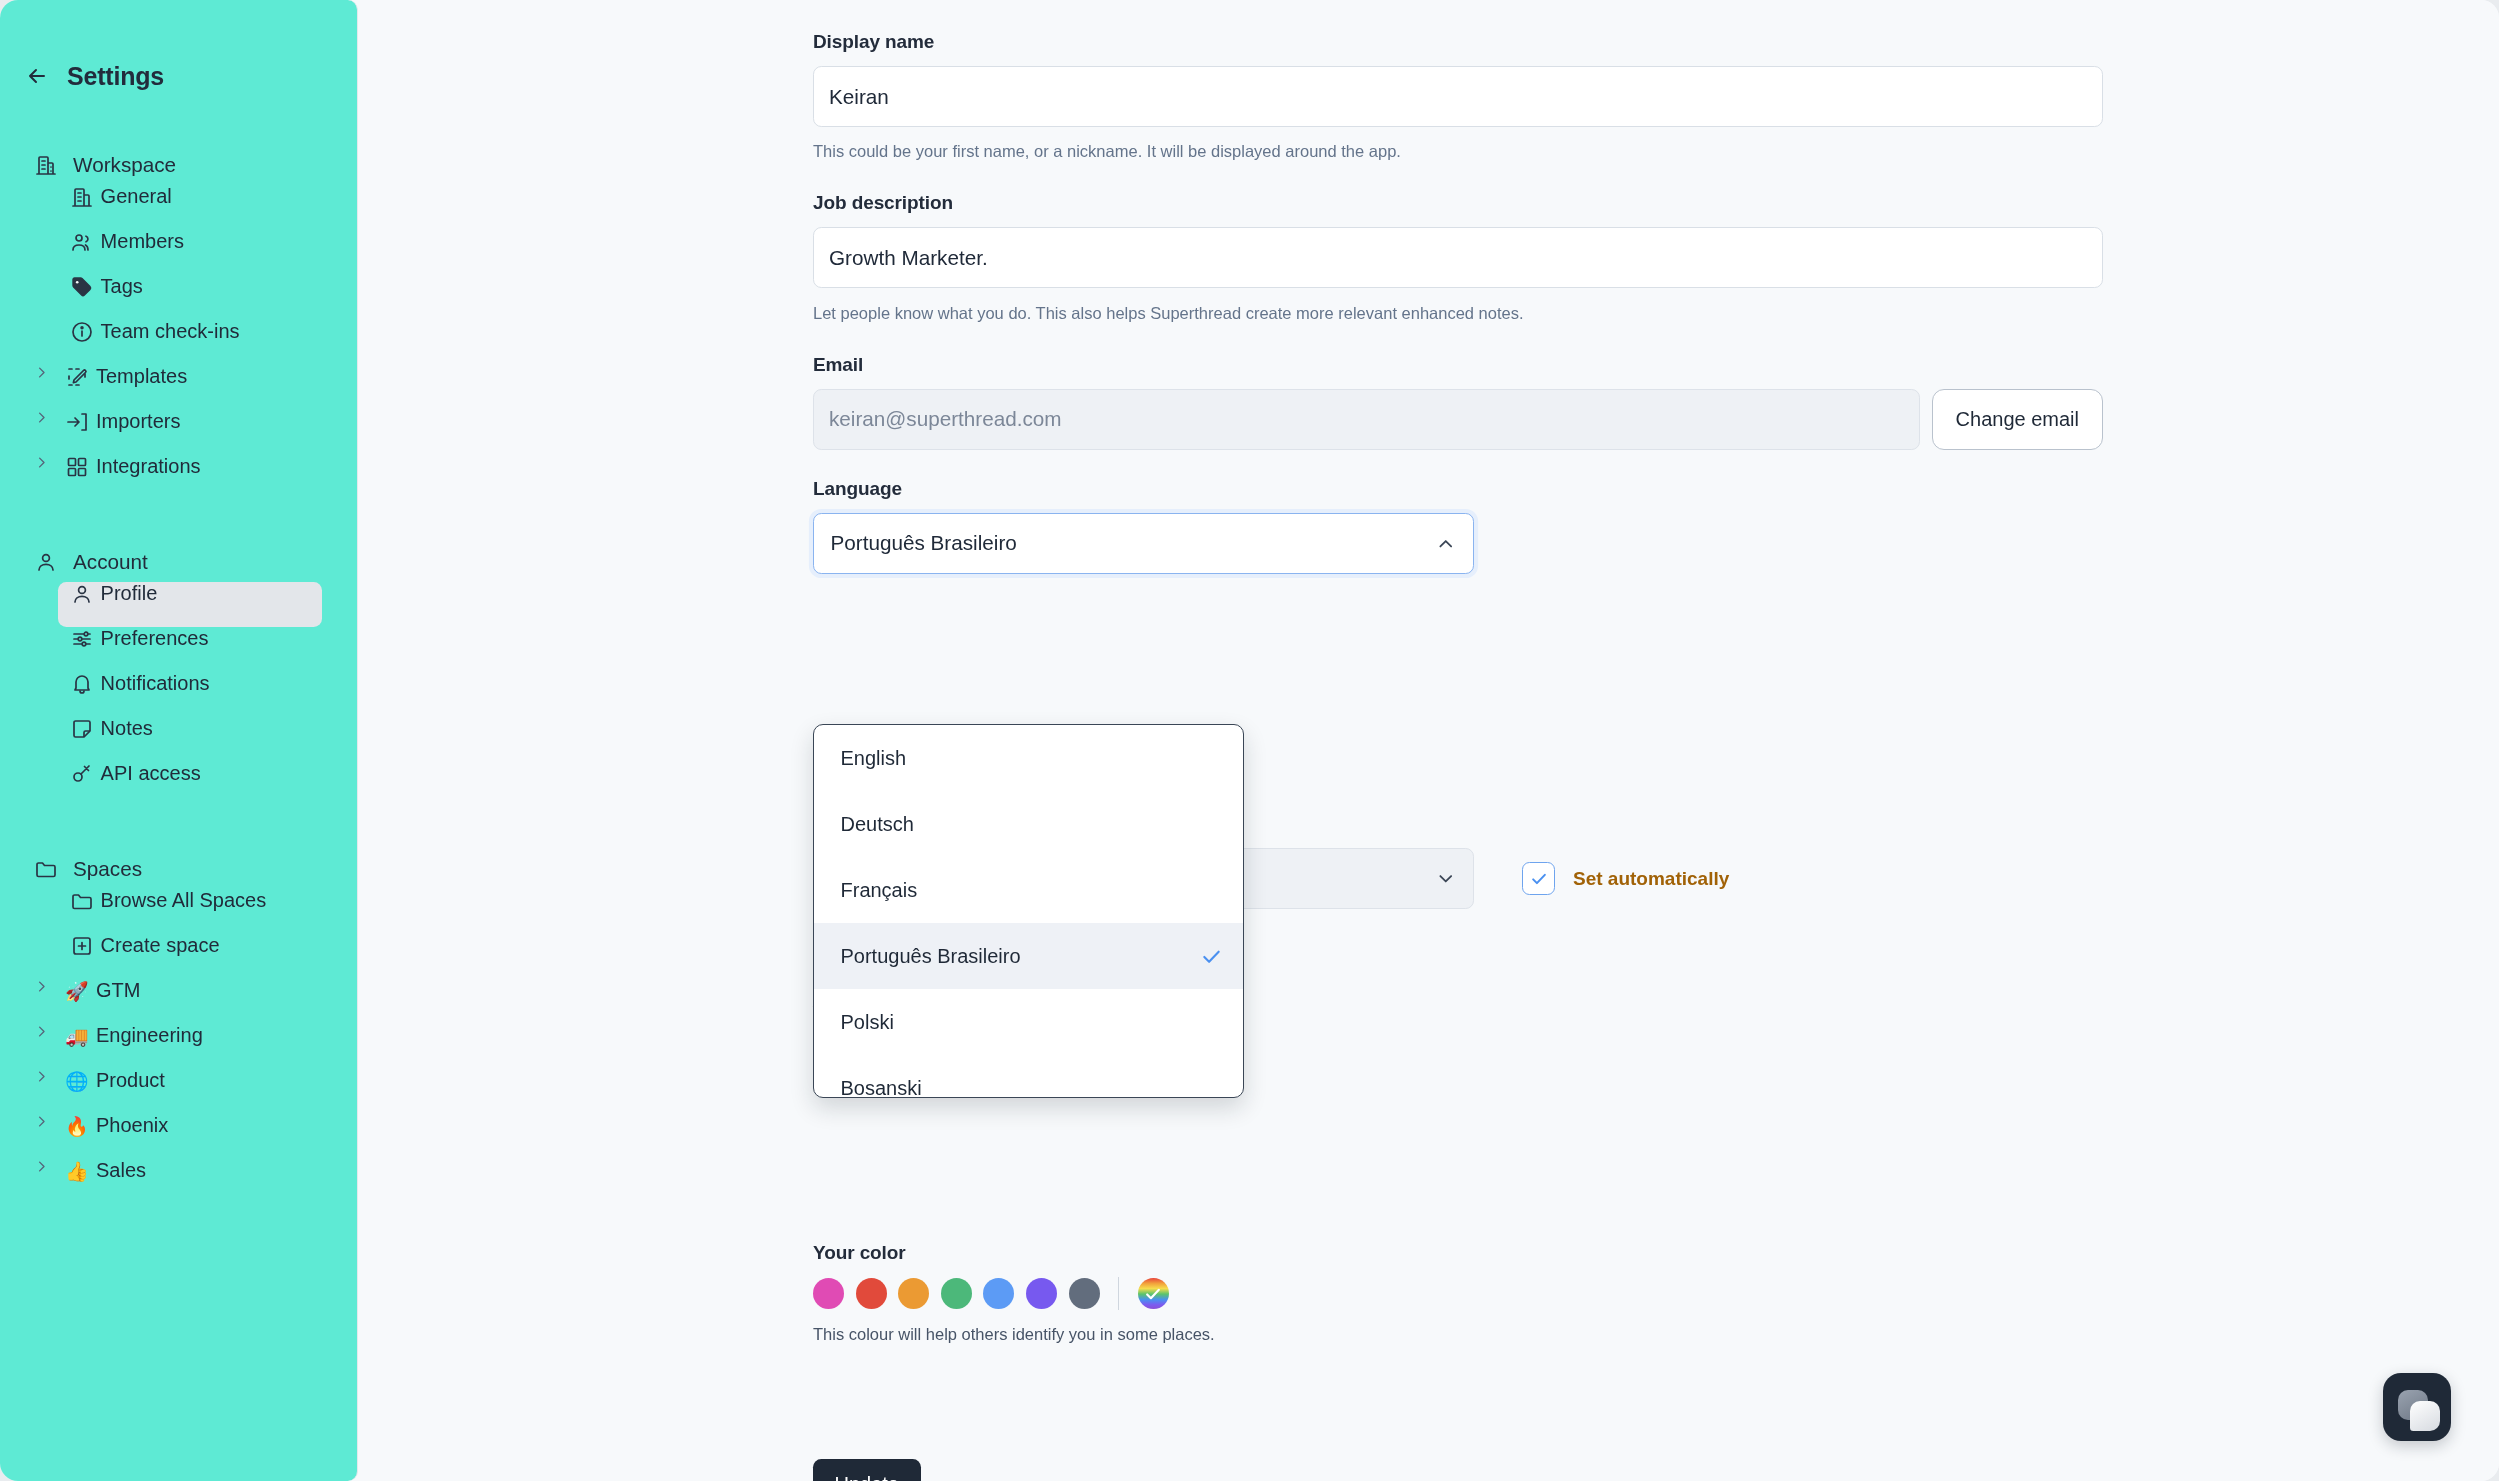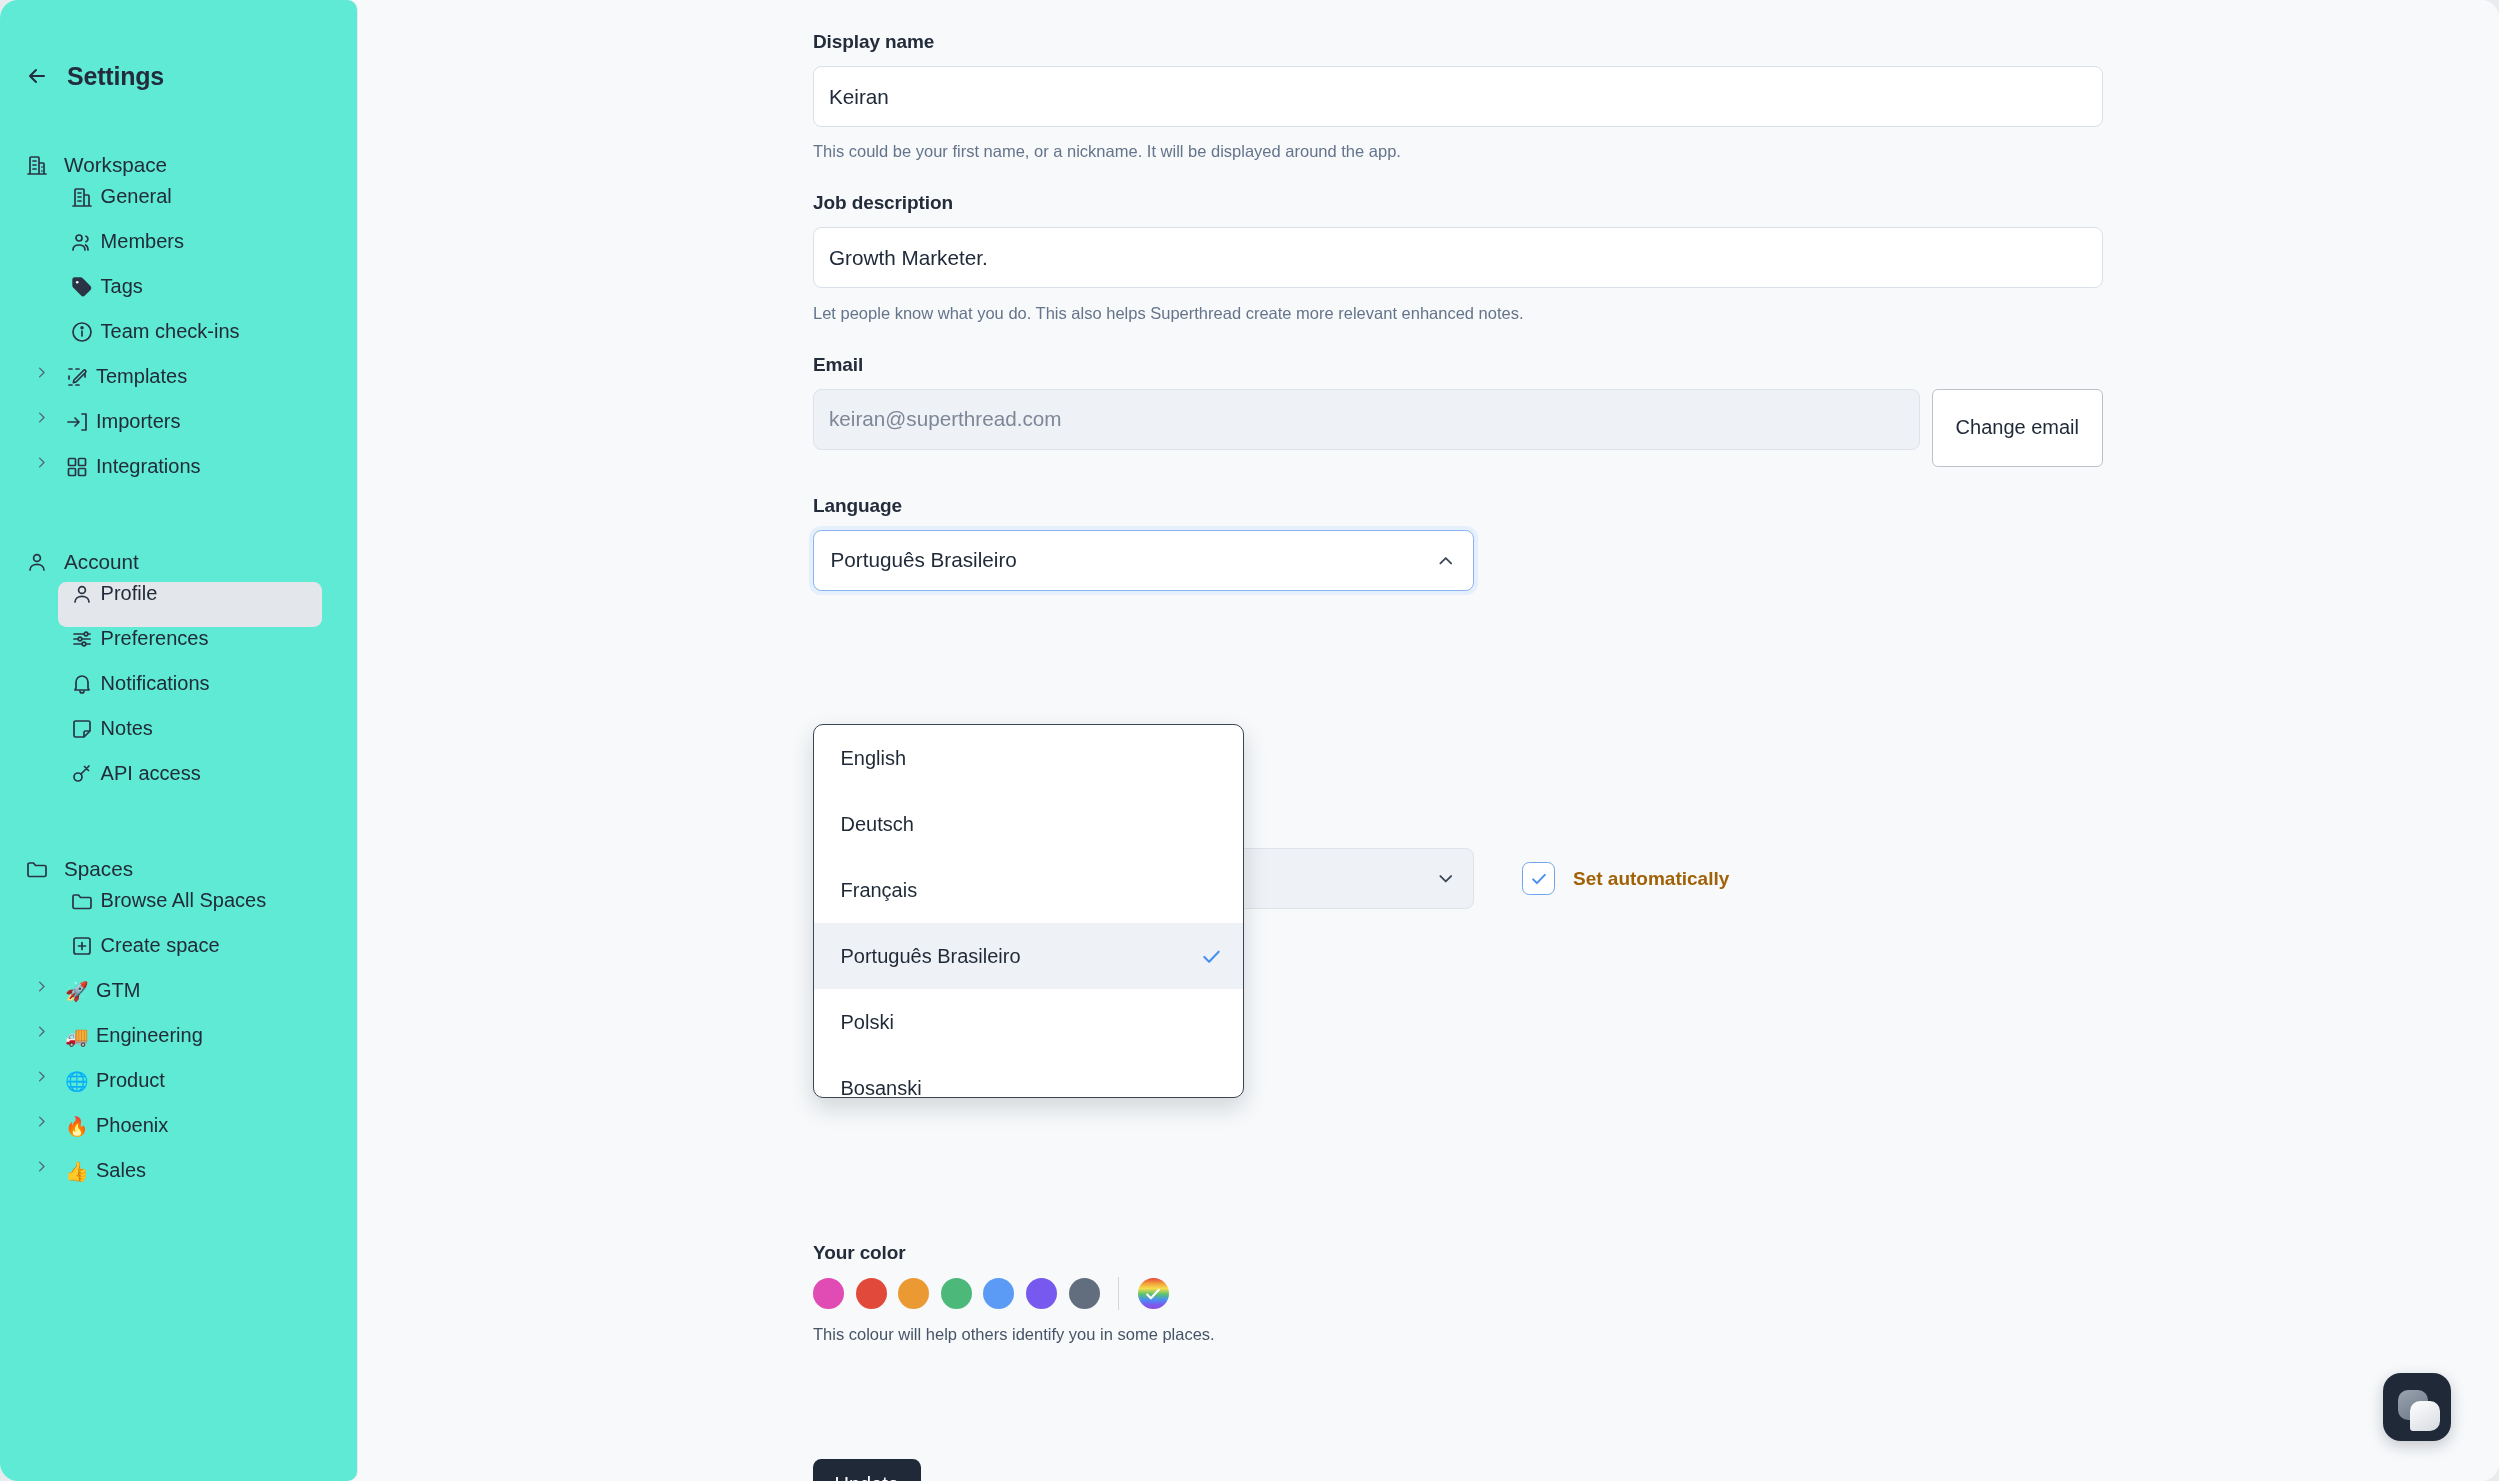--- a/index.html
+++ b/index.html
@@ -35,21 +35,21 @@
   }
   .sb-head {
     display: flex; align-items: center; gap: 18px;
     padding: 0 0 0 25px; height: 50px;
   }
   .sb-head .title {
     font-size: 25px; font-weight: 700; color: #222c3c; letter-spacing: -0.2px;
   }
   .sb-section {
     display: flex; align-items: center; gap: 15px;
-    padding: 0 0 0 25px; height: 41px;
+    padding: 0 0 0 34px; height: 41px;
     font-size: 20.7px; color: #232c3b; font-weight: 400;
   }
   .sb-section.first { margin-top: 43px; }
   .sb-section.gap { margin-top: 41px; }
   .sb-item {
     display: flex; align-items: flex-start; gap: 7px;
     margin: 0 35px 0 58px; height: 45px;
     padding-left: 11.6px;
     border-radius: 8.3px;
     font-size: 20px; color: #212b3a;
@@ -92,22 +92,22 @@
     display: flex; align-items: center;
   }
   .fhelp {
     font-size: 16.5px; color: #64748b; margin-top: 13.2px; line-height: 1.45;
   }
   .row { display: flex; gap: 11.6px; align-items: stretch; }
   .finput.readonly {
     background: #eef1f5; border-color: #dde2e9; color: #7c8798;
   }
   .btn-outline {
-    flex: 0 0 auto; height: 78px; padding: 0 23px;
-    background: #fff; border: 1.7px solid #b9c2cd; border-radius: 6px;
+    flex: 0 0 auto; height: 61px; padding: 0 23px;
+    background: #fff; border: 1.7px solid #b9c2cd; border-radius: 12px;
     font-size: 20px; color: #1f2937; font-family: inherit;
     display: flex; align-items: center; justify-content: center;
   }
 
   
   .select-wrap { position: relative; width: 661px; }
   .fselect {
     width: 100%; height: 61px;
     background: #fff;
     border: 1.7px solid #8ab4f0;

